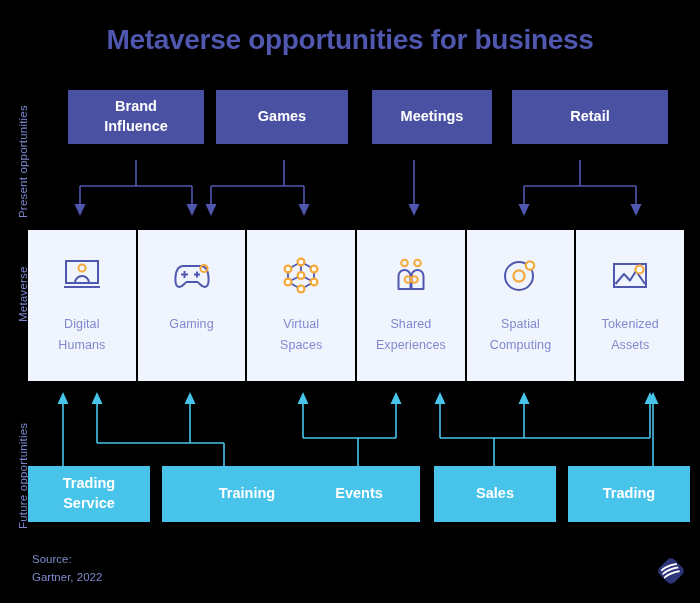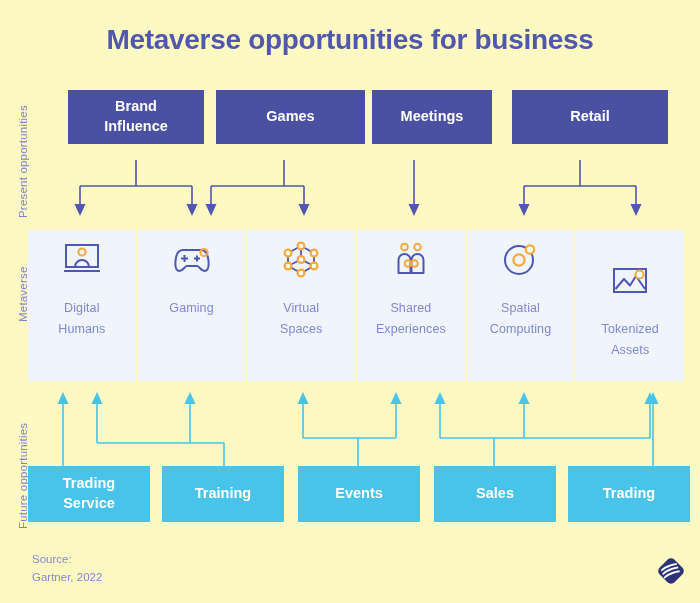--- a/index.html
+++ b/index.html
@@ -8,21 +8,21 @@
     background: #ffffff;
   }
   body {
     font-family: "Liberation Sans", sans-serif;
     -webkit-font-smoothing: antialiased;
   }
   #infographic {
     position: relative;
     width: 700px;
     height: 603px;
-    background: #fef9c3;
+    background: #000000;
     overflow: hidden;
   }
 
   
   .title {
     position: absolute;
     left: 0;
     top: 24px;
     width: 700px;
     text-align: center;
@@ -72,24 +72,24 @@
     display: flex;
   }
   .mv-cell {
     position: relative;
     flex: 1 1 0;
     background: #f0f4fd;
     margin-right: 2px;
     display: flex;
     flex-direction: column;
     align-items: center;
-    padding-top: 8px;
+    padding-top: 24px;
     box-sizing: border-box;
   }
-  .mv-cell:last-child { margin-right: 16px; justify-content: center; }
+  .mv-cell:last-child { margin-right: 16px; }
   .mv-icon {
     width: 52px;
     height: 44px;
     display: flex;
     align-items: center;
     justify-content: center;
   }
   .mv-label {
     margin-top: 16px;
     text-align: center;
@@ -153,21 +153,21 @@
   <div class="title">Metaverse opportunities for business</div>
 
   <div class="side-label present">Present opportunities</div>
   <div class="side-label metaverse">Metaverse</div>
   <div class="side-label future">Future opportunities</div>
 
   <div class="present-box" style="left:68px; width:136px;">
     <span style="white-space:pre-line;">Brand
 Influence</span>
   </div>
-  <div class="present-box" style="left:216px; width:149px;">
+  <div class="present-box" style="left:216px; width:132px;">
     <span style="white-space:pre-line;">Games</span>
   </div>
   <div class="present-box" style="left:372px; width:120px;">
     <span style="white-space:pre-line;">Meetings</span>
   </div>
   <div class="present-box" style="left:512px; width:156px;">
     <span style="white-space:pre-line;">Retail</span>
   </div>
 
   <svg class="connectors" viewBox="0 0 700 603" xmlns="http://www.w3.org/2000/svg">
@@ -314,21 +314,21 @@
       <polygon points="524,392 518.5,404 529.5,404"></polygon>
       <polygon points="650,392 644.5,404 655.5,404"></polygon>
       <polygon points="653,392 647.5,404 658.5,404"></polygon>
     </g>
   </svg>
 
   <div class="future-box" style="left:28px; width:122px;">
     <span style="white-space:pre-line;">Trading
 Service</span>
   </div>
-  <div class="future-box" style="left:162px; width:122px;">
+  <div class="future-box" style="left:162px; width:122px;padding-left:24px;">
     <span style="white-space:pre-line;">Training</span>
   </div>
   <div class="future-box" style="left:298px; width:122px;">
     <span style="white-space:pre-line;">Events</span>
   </div>
   <div class="future-box" style="left:434px; width:122px;">
     <span style="white-space:pre-line;">Sales</span>
   </div>
   <div class="future-box" style="left:568px; width:122px;">
     <span style="white-space:pre-line;">Trading</span>

